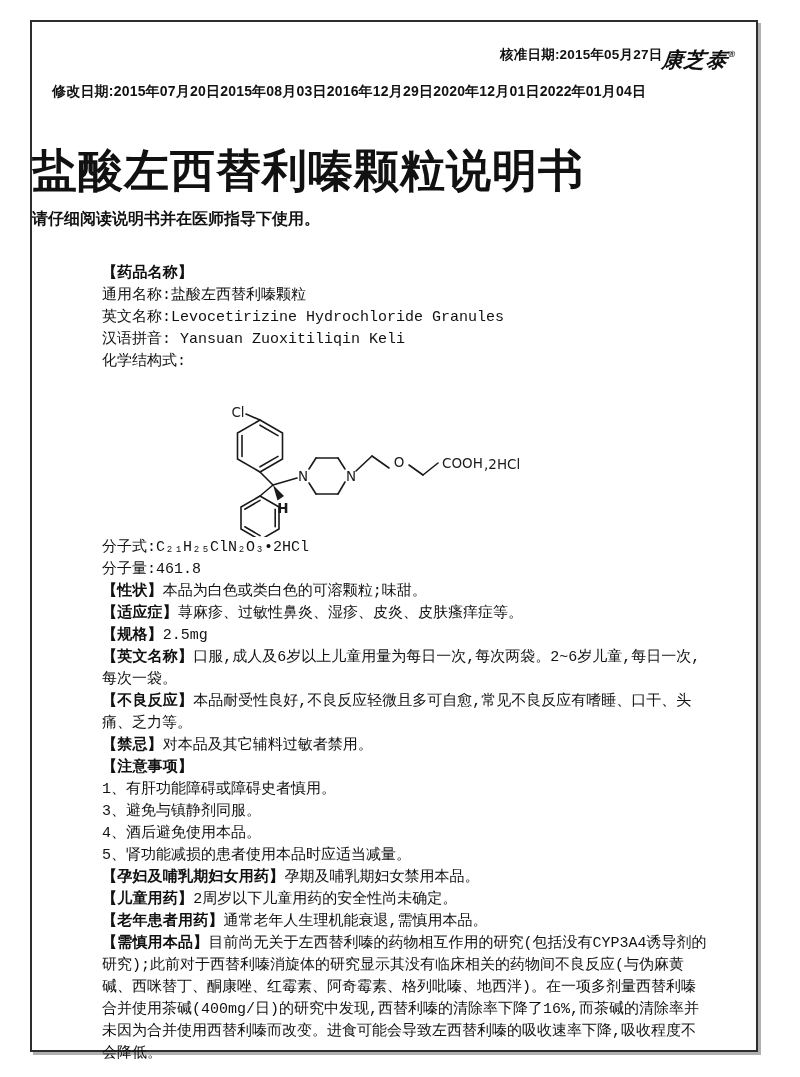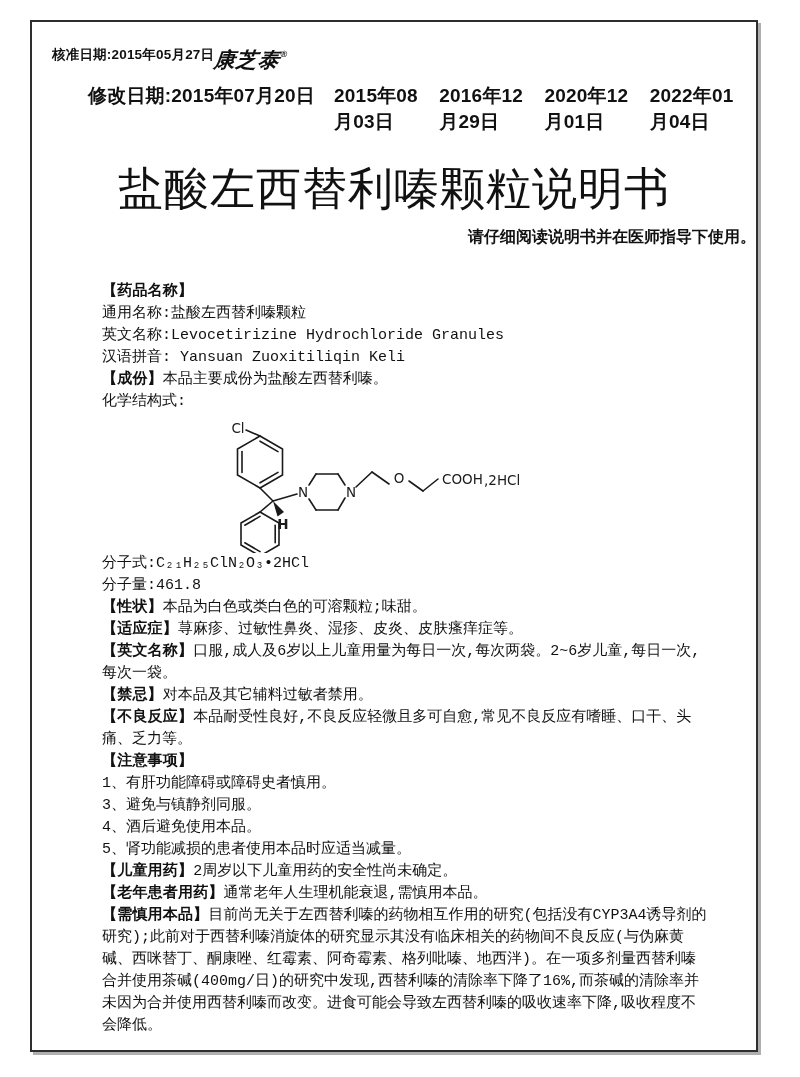--- a/index.html
+++ b/index.html
@@ -8,34 +8,34 @@
     font-family:"Liberation Sans","DejaVu Sans",sans-serif;
     color:#111;
   }
   .sheet {
     position:absolute; left:30px; top:20px; width:728px; height:1032px;
     background:#fff; border:2px solid #2e2e2e;
     box-shadow:3px 3px 0 rgba(110,110,110,.55);
   }
   
   .hdr { padding:24px 20px 0 20px; }
-  .hdr-row1 { display:flex; justify-content:flex-start; align-items:flex-start; }
+  .hdr-row1 { display:flex; justify-content:flex-end; align-items:flex-start; }
   .hdr-date { font-size:13.5px; font-weight:700; letter-spacing:.2px; }
   .brand { font-size:21px; font-weight:900; font-style:italic; letter-spacing:1px; transform:skewX(-6deg); }
   .brand sup { font-size:9px; font-style:normal; vertical-align:10px; }
-  .rev-row { display:flex; gap:19px; margin-top:9px; font-size:19px; font-weight:700; letter-spacing:.2px;margin-left:36px; }
+  .rev-row { display:flex; margin-top:9px; font-size:14px; font-weight:700; letter-spacing:.2px; }
   .rev-first { white-space:nowrap; }
   
-  .title { margin-top:24px; text-align:center; font-size:45px; font-weight:400; letter-spacing:1px; }
-  .subtitle { margin-top:8px; text-align:right; font-size:16px; font-weight:800; }
+  .title { margin-top:40px; font-size:45px; font-weight:700; letter-spacing:1px; }
+  .subtitle { margin-top:8px; text-align:left; font-size:16px; font-weight:800; }
   
   .doc { margin:33px 48px 0 70px; font-size:15px; line-height:22px; }
   .doc p { margin:0;font-family:Liberation Mono, monospace; }
   .doc b { font-weight:800; letter-spacing:.2px; }
-  .struct-wrap { height:140px; position:relative; }
+  .struct-wrap { height:140px; position:relative;margin-top:24px; }
   .struct-wrap svg { position:absolute; left:110px; top:2px; }
   .mol { stroke:#1a1a1a; stroke-width:1.6; fill:none; stroke-linecap:round; }
   .atom { font-family:"DejaVu Sans","Liberation Sans",sans-serif; font-size:13.5px; fill:#1a1a1a; }
   .atom-b { font-weight:bold; }
 </style>
 </head>
 <body>
 
 <div class="sheet">
 
@@ -54,21 +54,20 @@
   </div>
 
   <div class="title">盐酸左西替利嗪颗粒说明书</div>
   <div class="subtitle">请仔细阅读说明书并在医师指导下使用。</div>
 
   <div class="doc">
     <p><b>【药品名称】</b></p>
     <p>通用名称:盐酸左西替利嗪颗粒</p>
     <p>英文名称:Levocetirizine Hydrochloride Granules</p>
     <p>汉语拼音: Yansuan Zuoxitiliqin Keli</p>
-    <p><b>【成份】</b><span>本品主要成份为盐酸左西替利嗪。</span></p>
     <p>化学结构式:</p>
 
     <div class="struct-wrap">
       <svg width="320" height="138" viewBox="0 0 320 138">
 
         <g class="mol">
           <line x1="34" y1="15" x2="48" y2="21"></line>
           <polygon points="48,21 70.5,34 70.5,60 48,73 25.5,60 25.5,34"></polygon>
           <line x1="48" y1="26.2" x2="66" y2="36.6"></line>
           <line x1="66" y1="57.4" x2="48" y2="67.8"></line>
@@ -106,26 +105,28 @@
         <text class="atom atom-b" x="71" y="114" text-anchor="middle">H</text>
         <text class="atom" x="230" y="69">COOH</text>
         <text class="atom" x="272" y="70">,2HCl</text>
       </svg>
     </div>
 
     <p>分子式:C₂₁H₂₅ClN₂O₃•2HCl</p>
     <p>分子量:461.8</p>
     <p><b>【性状】</b><span>本品为白色或类白色的可溶颗粒;味甜。</span></p>
     <p><b>【适应症】</b><span>荨麻疹、过敏性鼻炎、湿疹、皮炎、皮肤瘙痒症等。</span></p>
+    <p><b>【规格】</b><span>2.5mg</span></p>
     <p><b>【英文名称】</b><span>口服,成人及6岁以上儿童用量为每日一次,每次两袋。2~6岁儿童,每日一次,每次一袋。</span></p>
+    <p><b>【不良反应】</b><span>本品耐受性良好,不良反应轻微且多可自愈,常见不良反应有嗜睡、口干、头痛、乏力等。</span></p>
     <p><b>【禁忌】</b><span>对本品及其它辅料过敏者禁用。</span></p>
-    <p><b>【不良反应】</b><span>本品耐受性良好,不良反应轻微且多可自愈,常见不良反应有嗜睡、口干、头痛、乏力等。</span></p>
     <p><b>【注意事项】</b></p>
     <p>1、有肝功能障碍或障碍史者慎用。</p>
     <p>3、避免与镇静剂同服。</p>
     <p>4、酒后避免使用本品。</p>
     <p>5、肾功能减损的患者使用本品时应适当减量。</p>
+    <p><b>【孕妇及哺乳期妇女用药】</b><span>孕期及哺乳期妇女禁用本品。</span></p>
     <p><b>【儿童用药】</b><span>2周岁以下儿童用药的安全性尚未确定。</span></p>
     <p><b>【老年患者用药】</b><span>通常老年人生理机能衰退,需慎用本品。</span></p>
     <p><b>【需慎用本品】</b><span>目前尚无关于左西替利嗪的药物相互作用的研究(包括没有CYP3A4诱导剂的研究);此前对于西替利嗪消旋体的研究显示其没有临床相关的药物间不良反应(与伪麻黄碱、西咪替丁、酮康唑、红霉素、阿奇霉素、格列吡嗪、地西泮)。在一项多剂量西替利嗪合并使用茶碱(400mg/日)的研究中发现,西替利嗪的清除率下降了16%,而茶碱的清除率并未因为合并使用西替利嗪而改变。进食可能会导致左西替利嗪的吸收速率下降,吸收程度不会降低。</span></p>
   </div>
 
 </div>
 
 </body></html>

